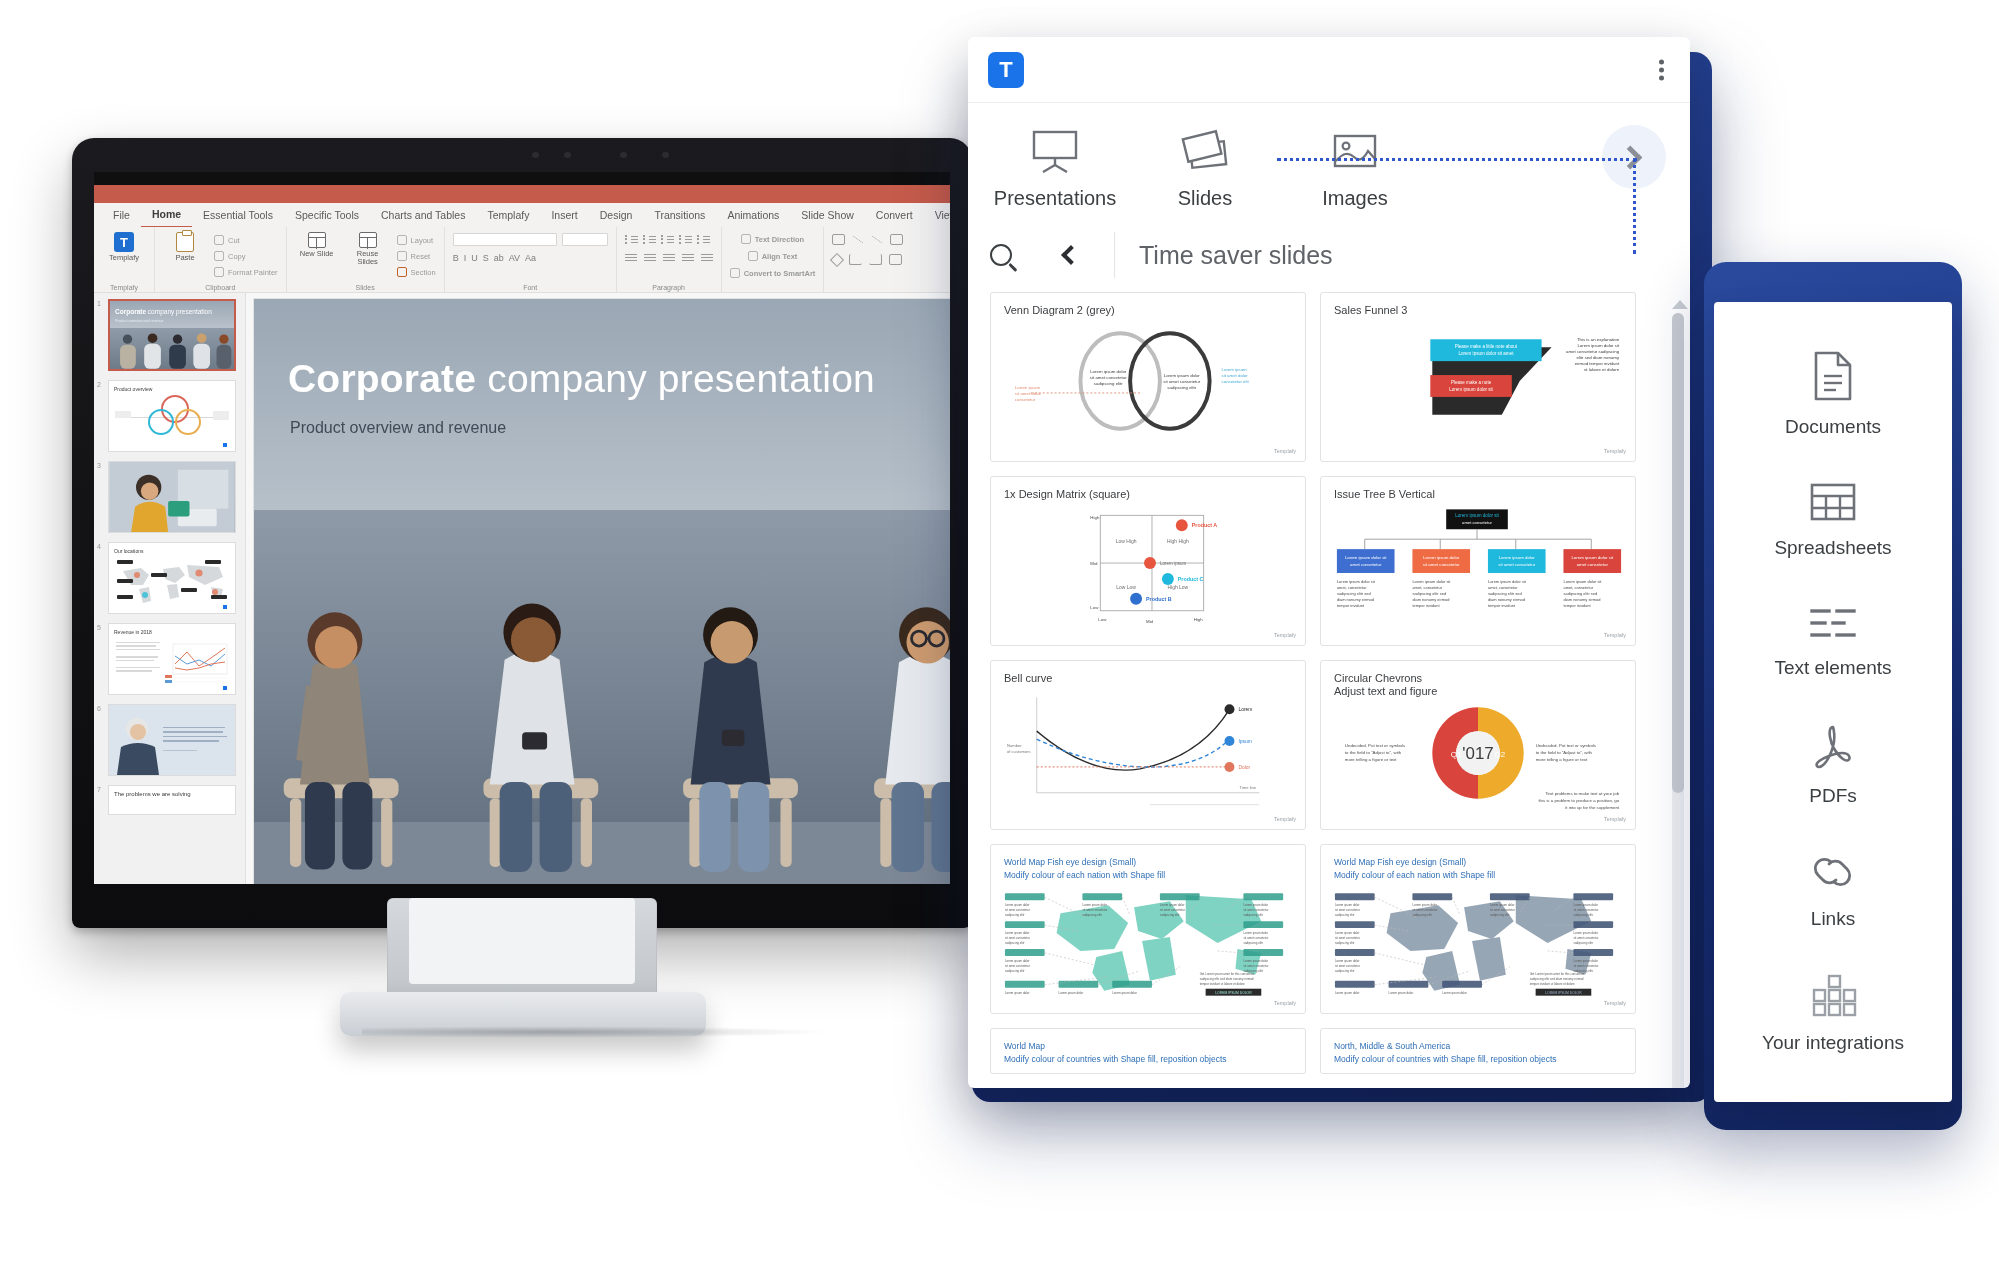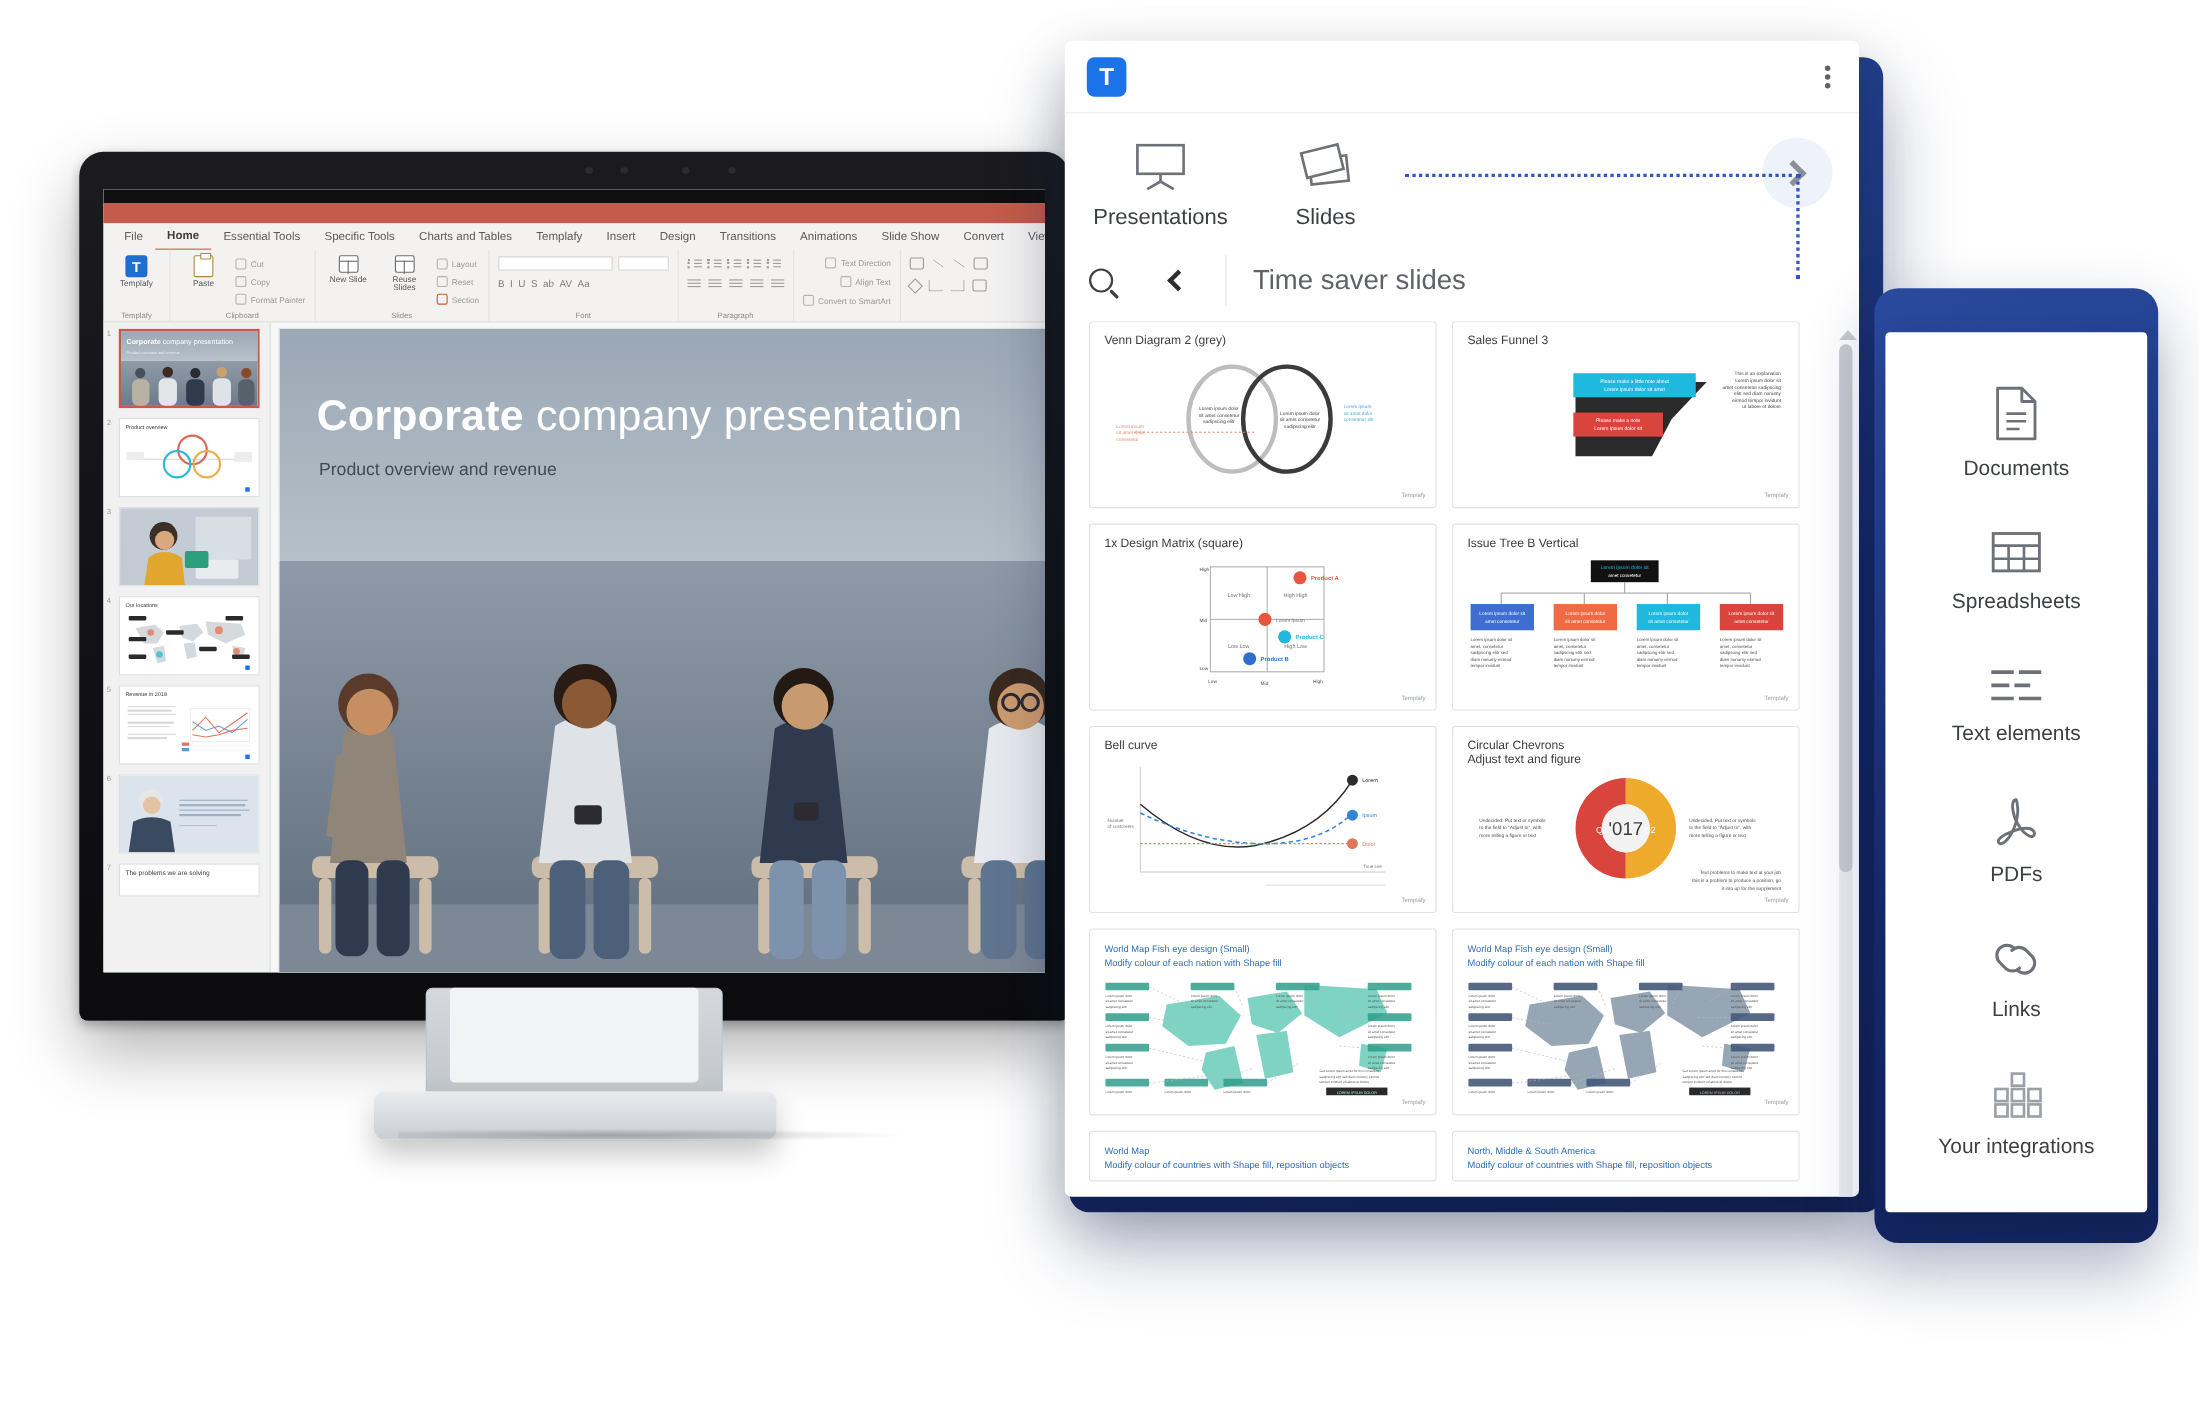--- a/index.html
+++ b/index.html
@@ -298,21 +298,21 @@
               <span class="palign"></span>
               <span class="palign"></span>
               <span class="palign"></span>
               <span class="palign"></span>
             </div>
           </div>
           <div class="rgroup-label">Paragraph</div>
         </div>
 
         <div class="rgroup">
-          <div class="rbody" style="flex-direction:column;gap:3px;align-items:flex-end;">
+          <div class="rbody" style="flex-direction:column;gap:3px;align-items:center;font-weight:bold;">
             <div class="smallrow">
                 <span class="mini"></span>
                 <span>Text Direction</span>
               </div>
             <div class="smallrow">
                 <span class="mini"></span>
                 <span>Align Text</span>
               </div>
             <div class="smallrow">
                 <span class="mini"></span>
@@ -600,20 +600,28 @@
 
       <div class="tp-nav-item">
         <svg width="50" height="44" viewBox="0 0 50 44">
           <rect x="11" y="14" width="34" height="23" fill="none" stroke="#6e7278" stroke-width="2.4" transform="rotate(-6 28 25)"></rect>
           <rect x="5" y="6" width="34" height="23" fill="#fff" stroke="#6e7278" stroke-width="2.4" transform="rotate(-14 22 17)"></rect>
         </svg>
         <span class="lbl">Slides</span>
       </div>
 
 
+      <div class="tp-nav-item">
+        <svg width="50" height="44" viewBox="0 0 50 44">
+          <rect x="5" y="7" width="40" height="30" fill="none" stroke="#6e7278" stroke-width="2.4"></rect>
+          <circle cx="16" cy="17" r="3.4" fill="none" stroke="#6e7278" stroke-width="2.2"></circle>
+          <path d="M6 32 q10 -12 18 -4 q7 7 14 -6 l7 8" fill="none" stroke="#6e7278" stroke-width="2.2"></path>
+        </svg>
+        <span class="lbl">Images</span>
+      </div>
 
       <div class="nav-next">
         <span class="chev"></span>
       </div>
     </div>
 
     <div class="tp-search">
       <span class="mg"></span>
       <span class="back"></span>
       <span class="divider"></span>

